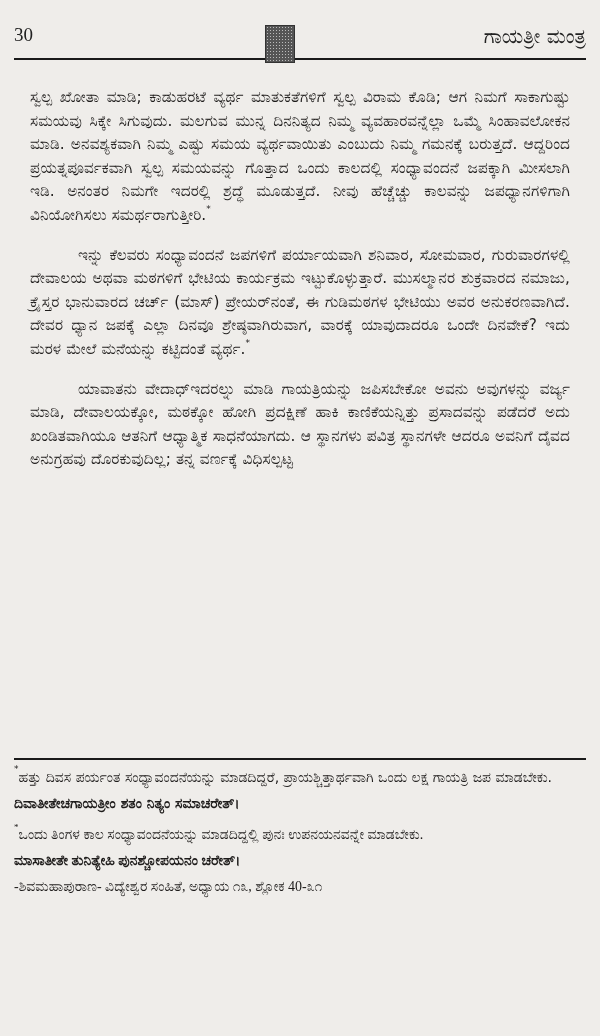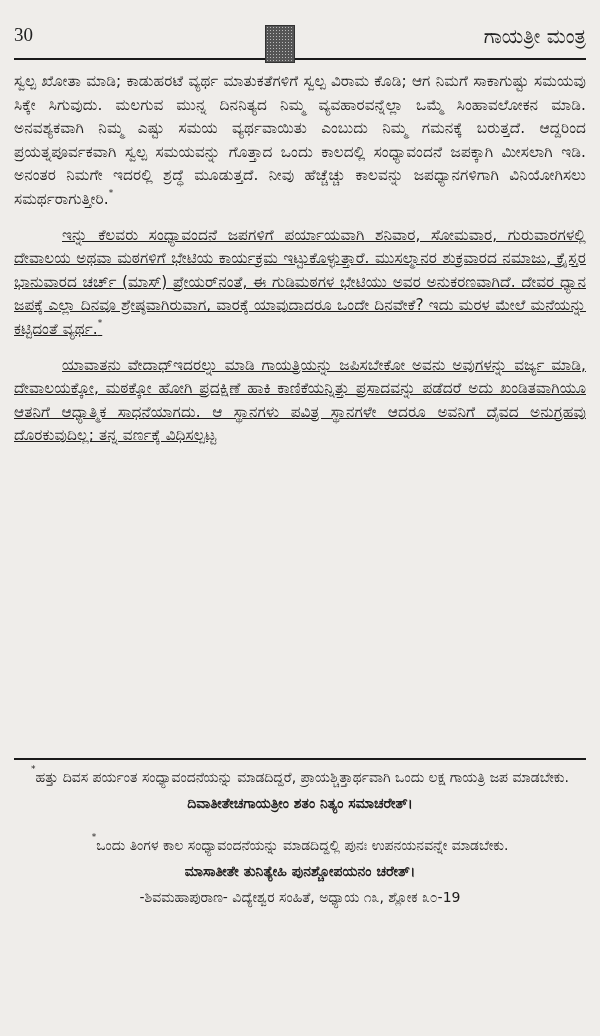--- a/index.html
+++ b/index.html
@@ -27,34 +27,34 @@
     background-color: #555;
     background-image: radial-gradient(#bbb 30%, transparent 31%);
     background-size: 3px 3px;
     border: 1px solid #333;
   }
   .body-text {
     position: absolute; left: 14px; width: 572px; top: 70px;
     font-size: 15.3px; line-height: 23.6px; text-align: justify;
     letter-spacing: 0.1px;
   }
-  .para { margin: 0; }
-  .para + .para { margin-top: 12px; text-decoration: underline; }
+  .para { margin: 16px; }
+  .para + .para { margin-top: 12px; }
   .indent { text-indent: 48px; }
   sup { font-size: 9px; vertical-align: top; line-height: 10px; }
   .footnote-rule {
     position: absolute; left: 14px; right: 14px; top: 758px;
     border-top: 2px solid #1a1a1a;
   }
   .footnotes {
     position: absolute; left: 14px; width: 572px; top: 764px;
     font-size: 14px; line-height: 26px;
   }
-  .fn-block { margin: 0; text-align: center; }
-  .fn-block + .fn-block { margin-top: 16px; }
+  .fn-block { margin: 0; }
+  .fn-block + .fn-block { margin-top: 6px; font-family: Liberation Serif, serif; }
   .sloka { font-weight: bold; }
   .citation { font-weight: normal; }
   .fn-line { display: block; }
 </style>
 </head>
 <body>
 
 <div class="page">
 
   <div class="header">
@@ -72,17 +72,17 @@
   <div class="footnote-rule"></div>
 
   <div class="footnotes">
     <div class="fn-block">
       <span class="fn-line"><sup>*</sup><span>ಹತ್ತು ದಿವಸ ಪರ್ಯಂತ ಸಂಧ್ಯಾವಂದನೆಯನ್ನು ಮಾಡದಿದ್ದರೆ, ಪ್ರಾಯಶ್ಚಿತ್ತಾರ್ಥವಾಗಿ ಒಂದು ಲಕ್ಷ ಗಾಯತ್ರಿ ಜಪ ಮಾಡಬೇಕು.</span></span>
       <span class="fn-line sloka">ದಿವಾತೀತೇಚಗಾಯತ್ರೀಂ ಶತಂ ನಿತ್ಯಂ ಸಮಾಚರೇತ್।</span>
     </div>
     <div class="fn-block">
       <span class="fn-line"><sup>*</sup><span>ಒಂದು ತಿಂಗಳ ಕಾಲ ಸಂಧ್ಯಾವಂದನೆಯನ್ನು ಮಾಡದಿದ್ದಲ್ಲಿ ಪುನಃ ಉಪನಯನವನ್ನೇ ಮಾಡಬೇಕು.</span></span>
       <span class="fn-line sloka">ಮಾಸಾತೀತೇ ತುನಿತ್ಯೇಹಿ ಪುನಶ್ಚೋಪಯನಂ ಚರೇತ್।</span>
-      <span class="fn-line citation">-ಶಿವಮಹಾಪುರಾಣ- ವಿದ್ಯೇಶ್ವರ ಸಂಹಿತೆ, ಅಧ್ಯಾಯ ೧೩, ಶ್ಲೋಕ ೩೦-19</span>
+      <span class="fn-line citation">-ಶಿವಮಹಾಪುರಾಣ- ವಿದ್ಯೇಶ್ವರ ಸಂಹಿತೆ, ಅಧ್ಯಾಯ ೧೩, ಶ್ಲೋಕ 40-೩೧</span>
     </div>
   </div>
 
 </div>
 
 </body></html>

